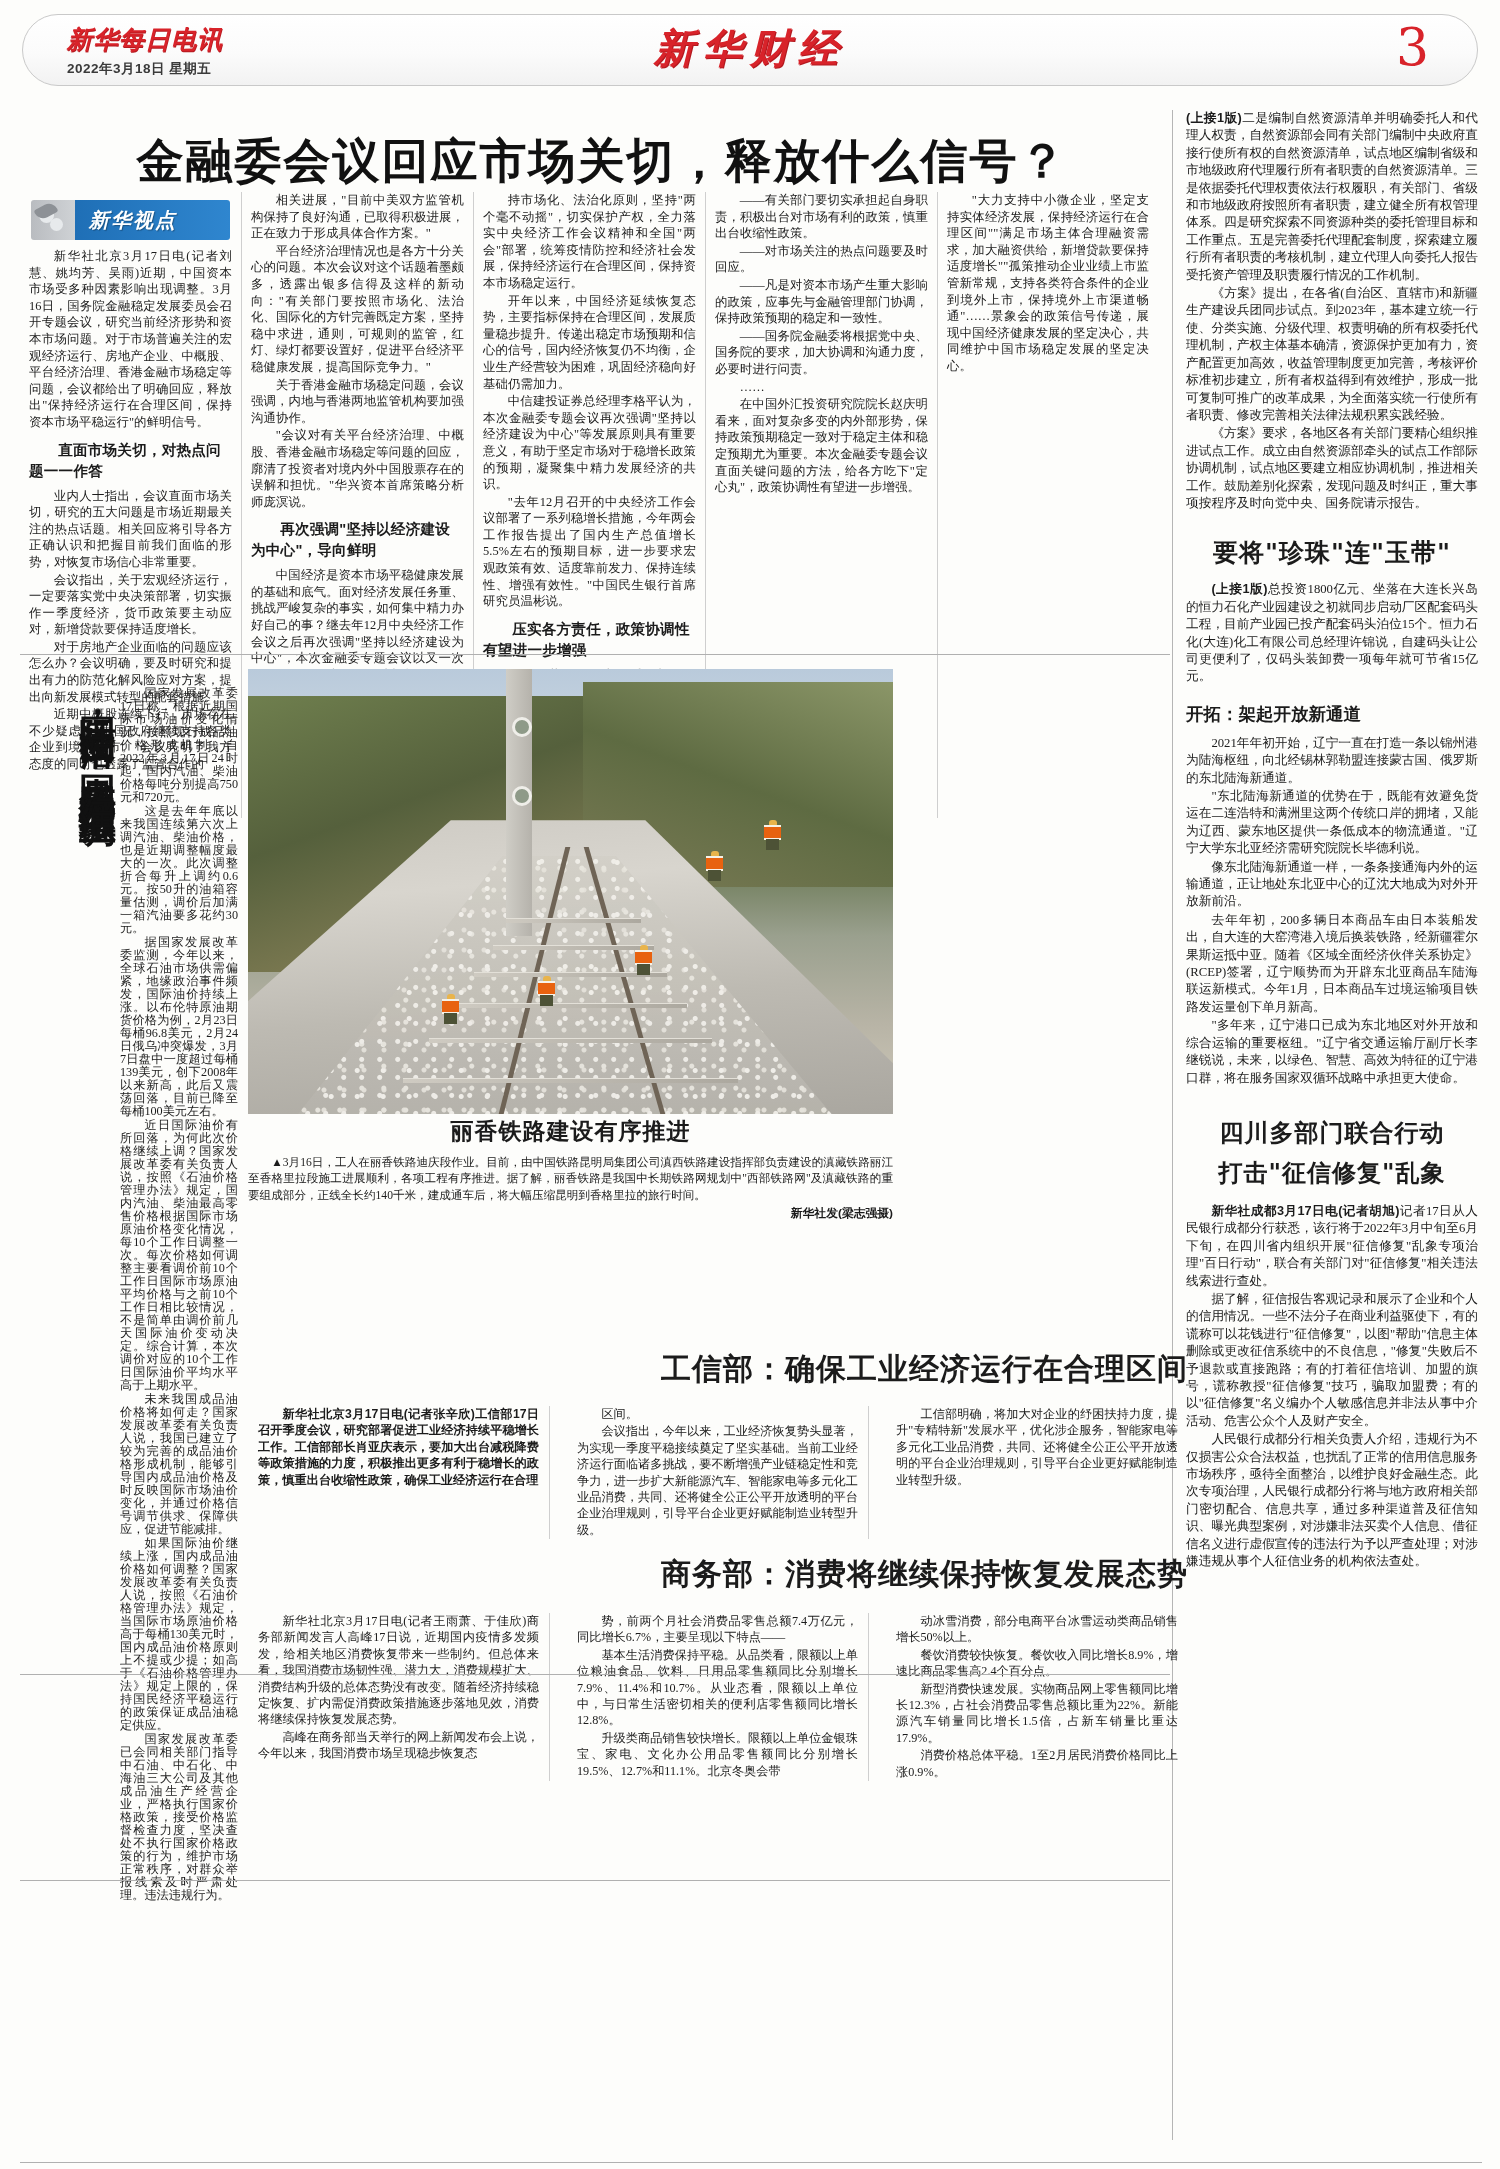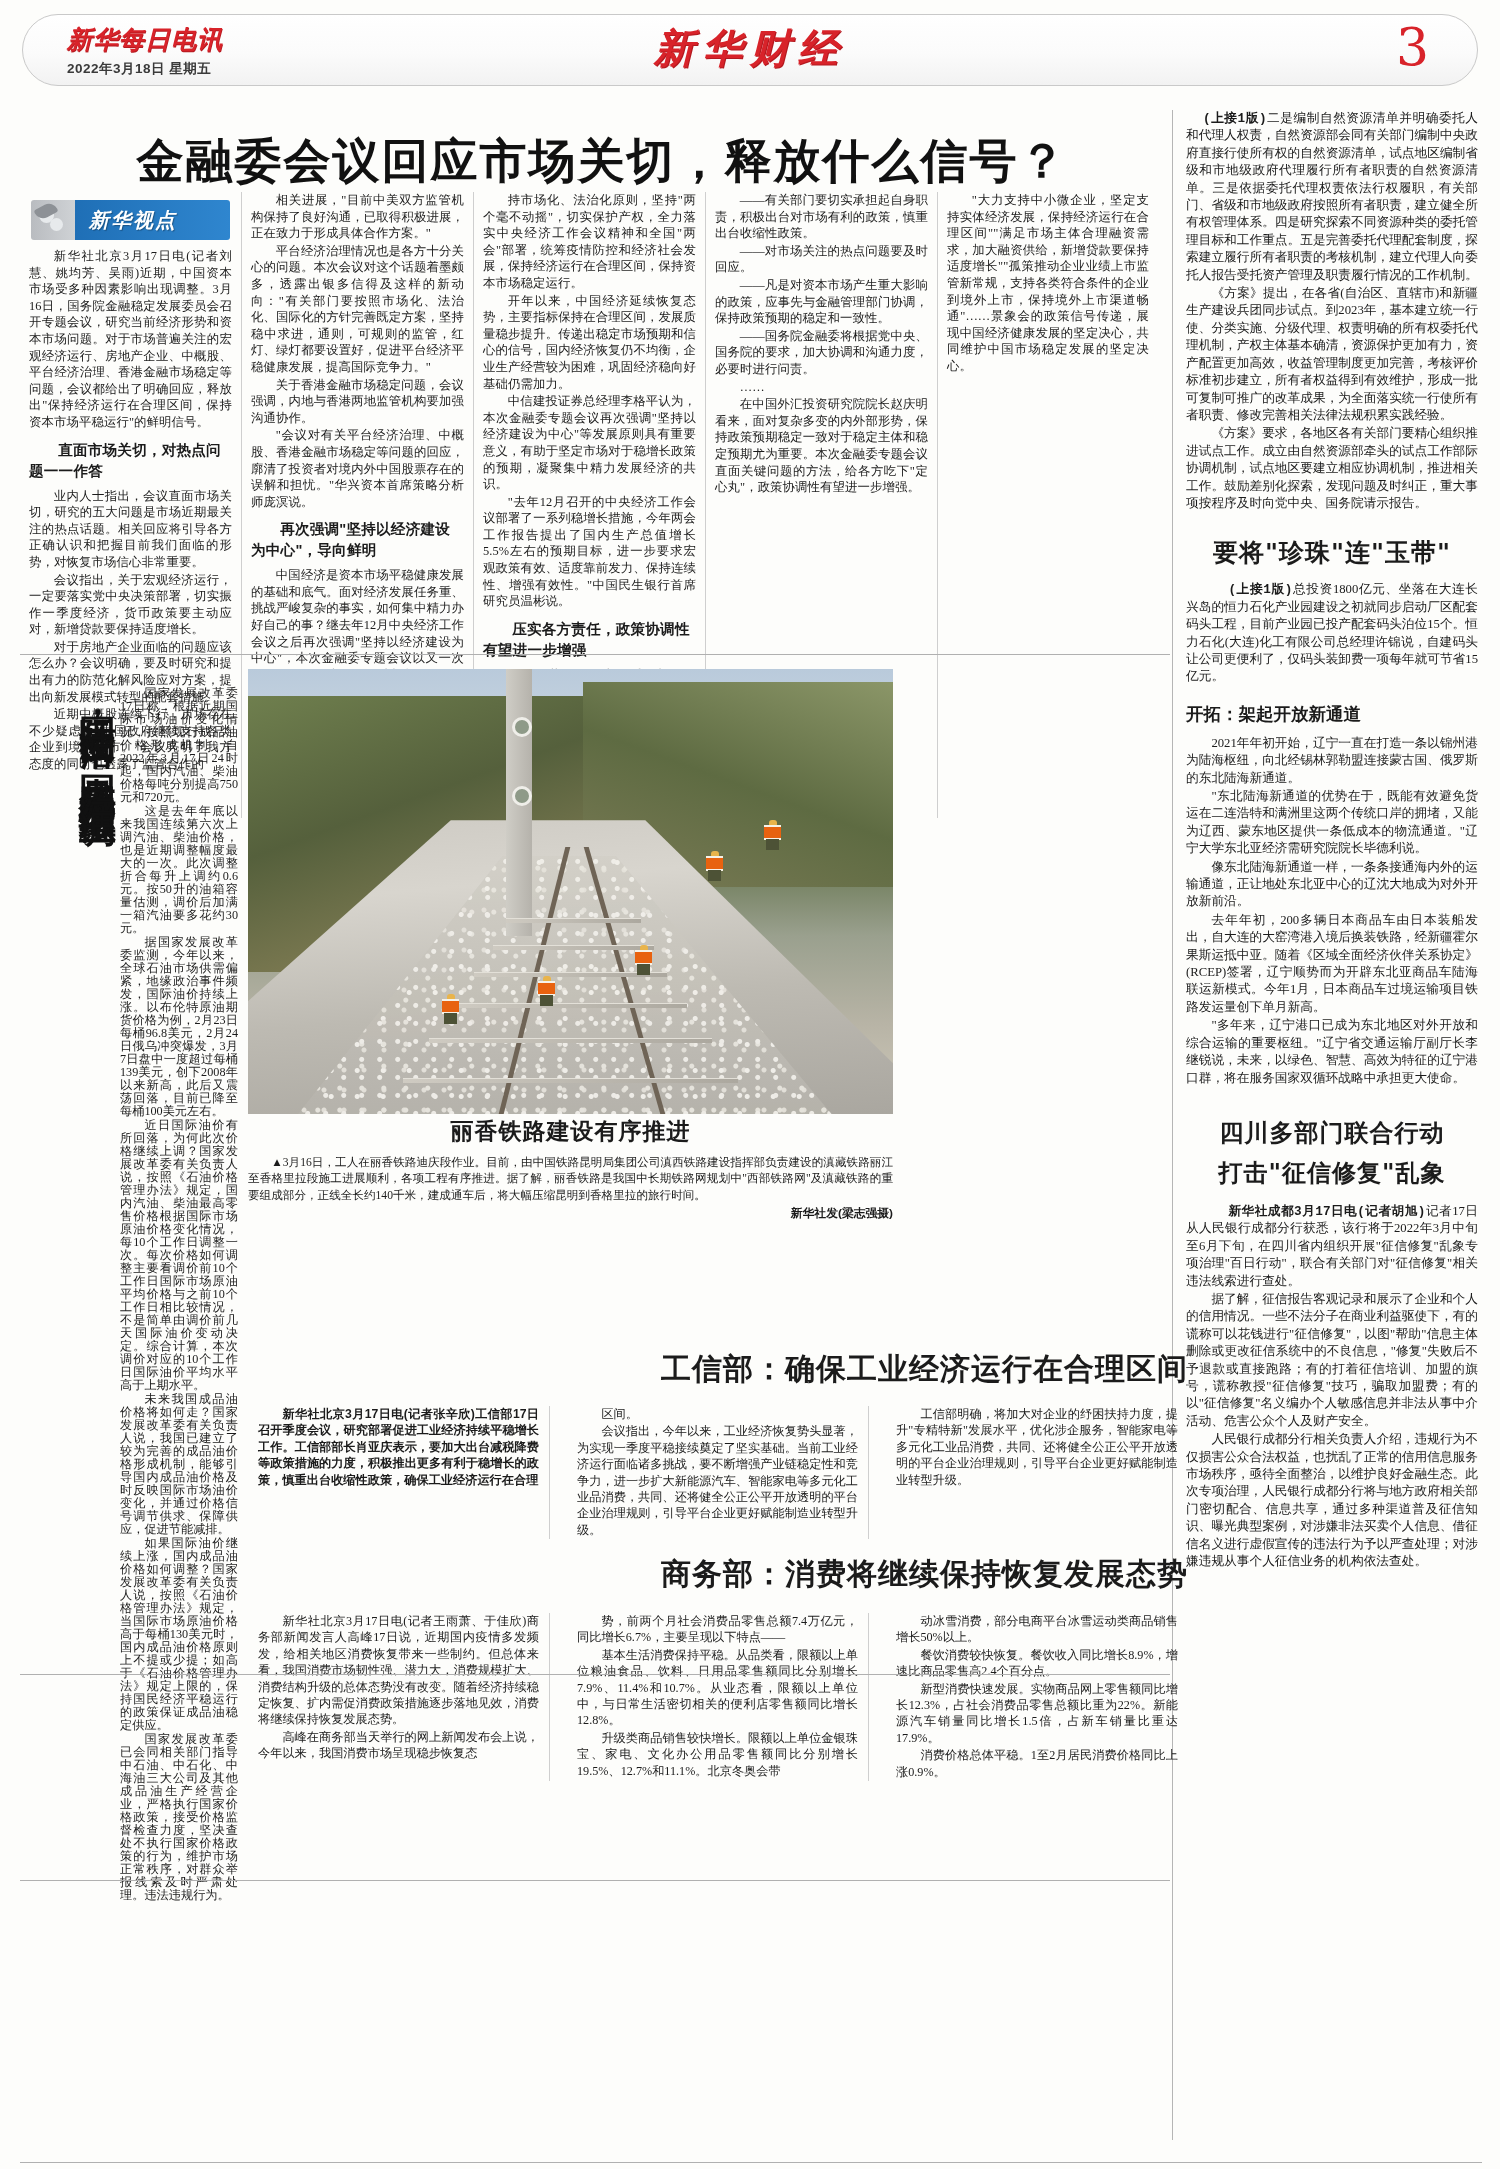--- a/index.html
+++ b/index.html
@@ -212,21 +212,21 @@
   
   .right-rail {
     position:absolute; left:1182px; top:96px; width:300px; height:2040px;
     padding:0 4px;
   }
   .right-rail p {
     font-size:12.7px; line-height:17.4px; margin:0 0 1px 0;
     text-indent:2em; text-align:justify; font-family:"Liberation Serif",serif;
   }
   .right-rail p.noind { text-indent:0; }
-  .rr-bold-lead { font-weight:bold; font-family:Liberation Mono, monospace;margin-left:17px; }
+  .rr-bold-lead { font-weight:bold; font-family:Liberation Sans, sans-serif; }
   .rr-head-big {
     text-align:center; font-size:25px; font-weight:bold;
     font-family:"DejaVu Serif",serif; margin:24px 0 12px 0; letter-spacing:1px;
   }
   .rr-head-mid {
     font-size:17.5px; font-weight:bold;
     font-family:"Liberation Sans",sans-serif; margin:16px 0 9px 0;
   }
   .rr-head-two {
     text-align:center; font-size:24px; font-weight:bold;

